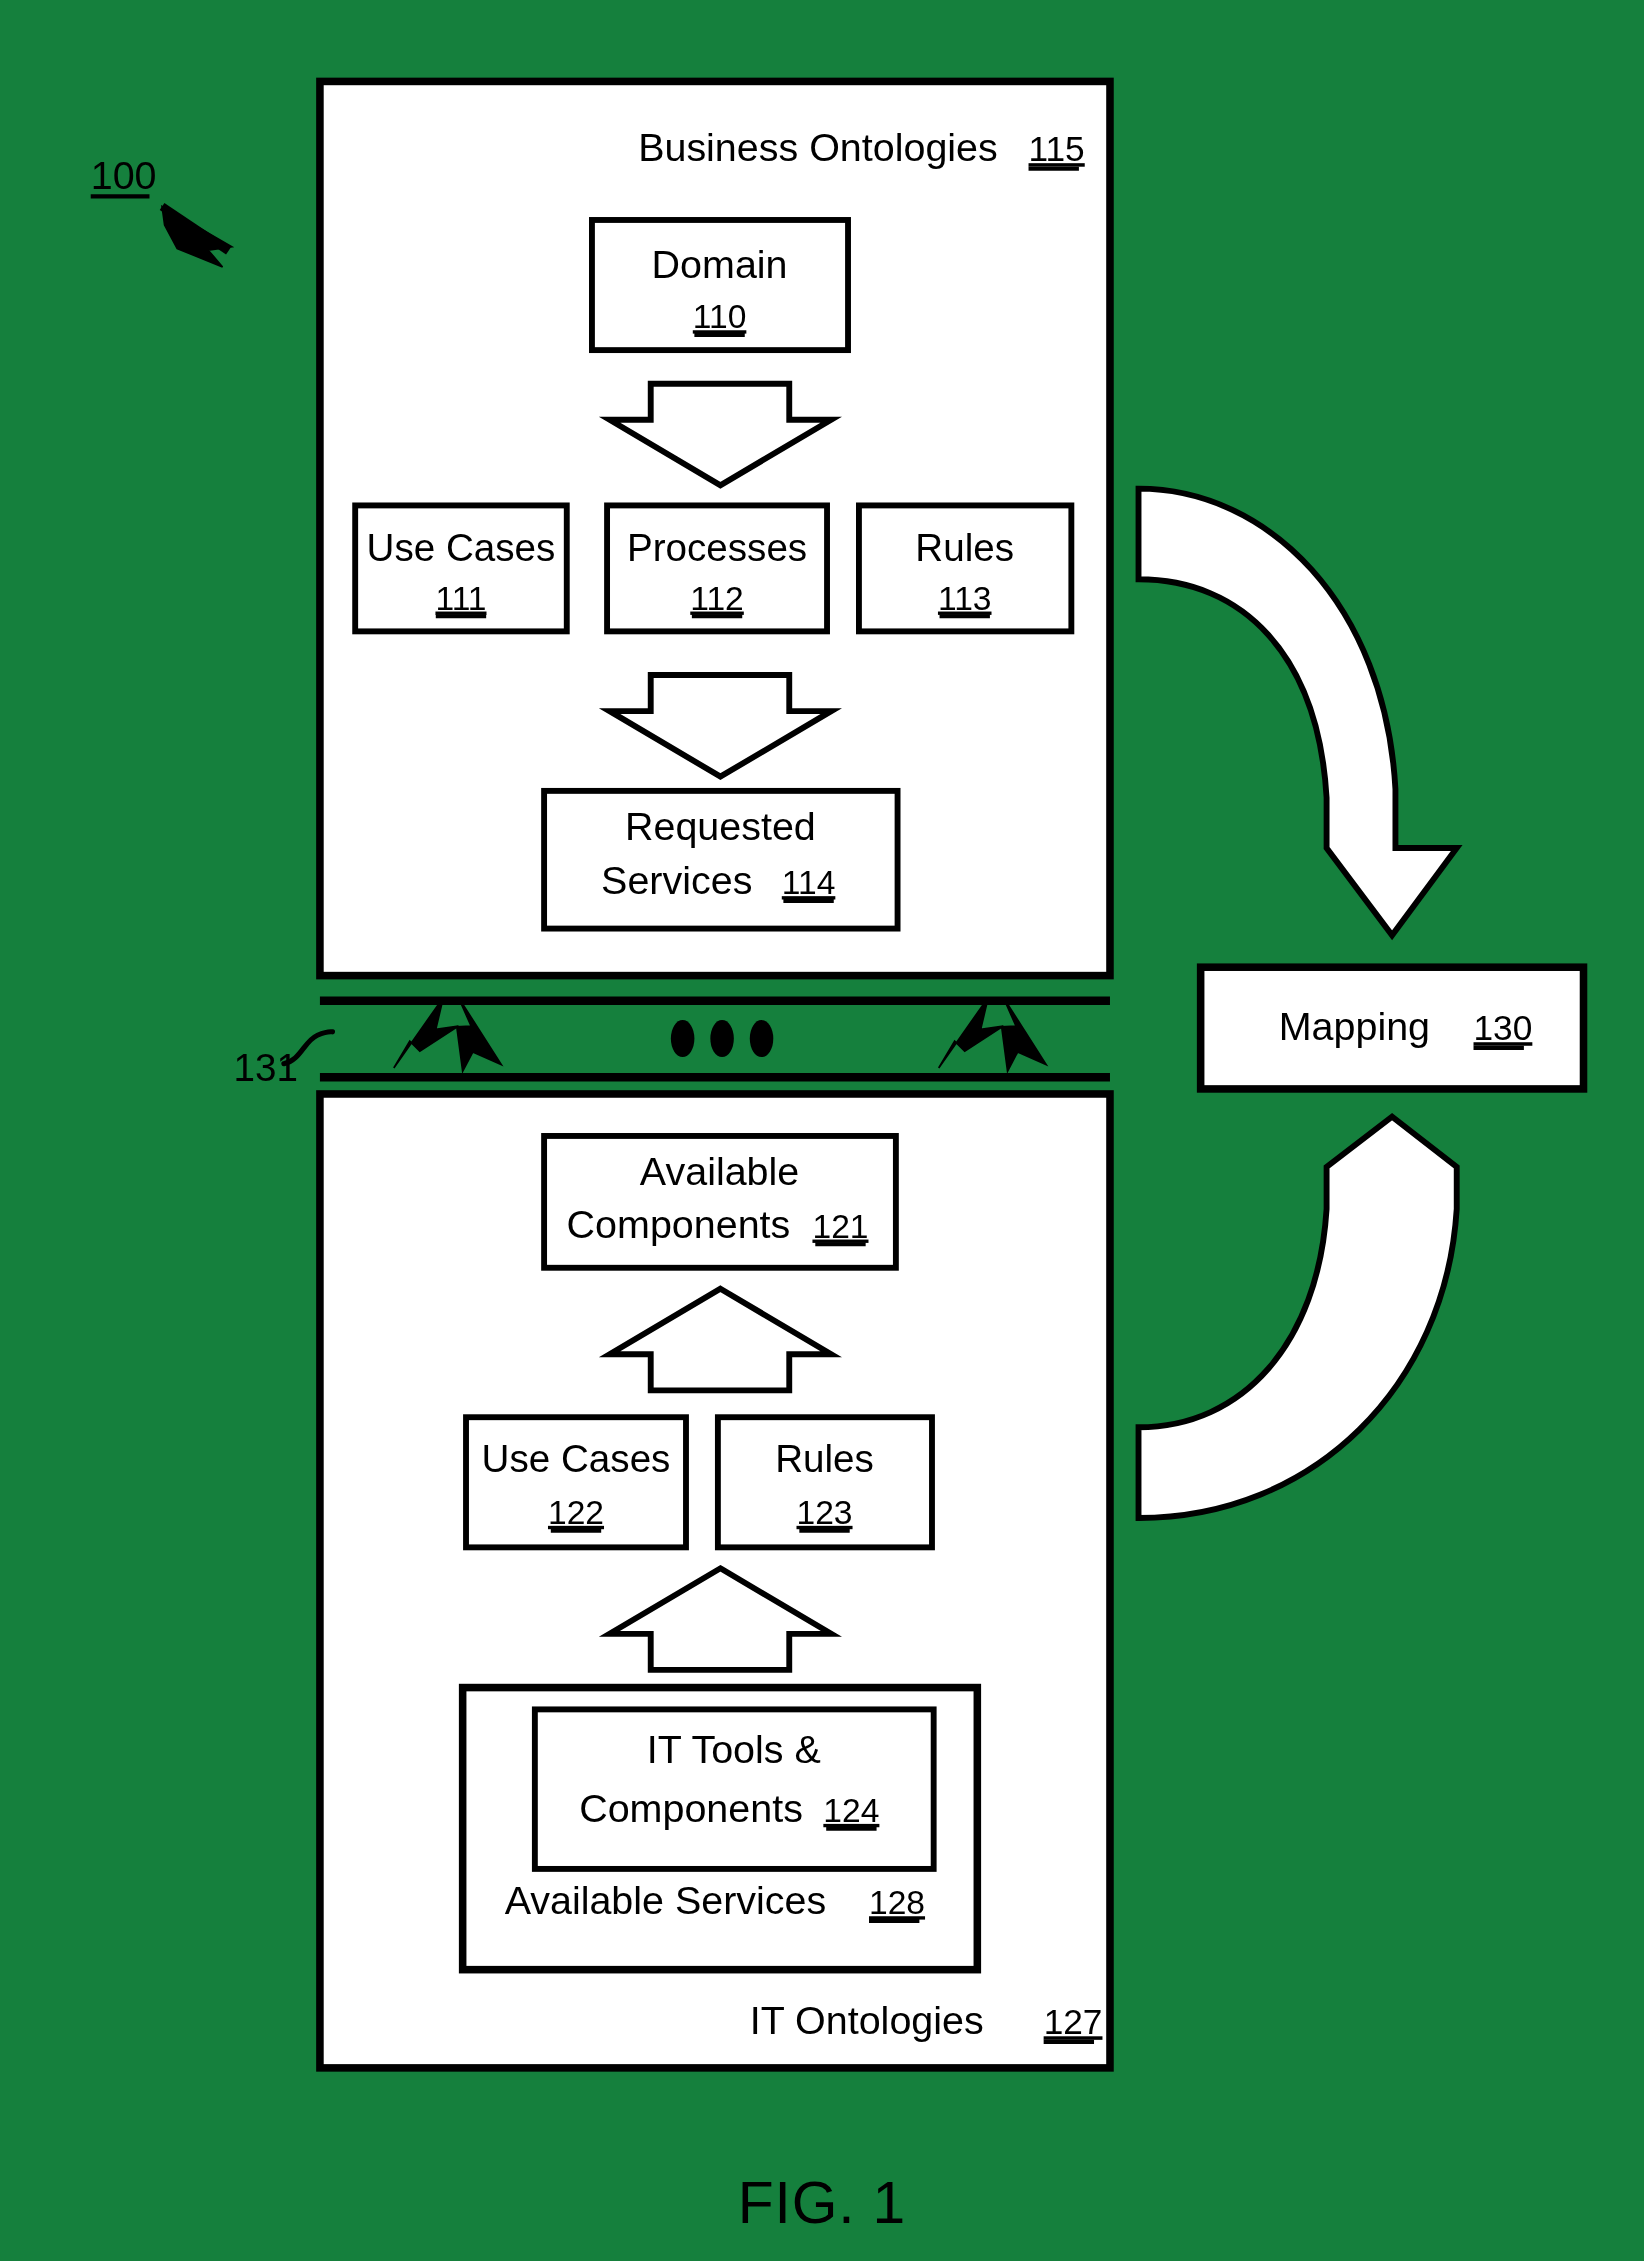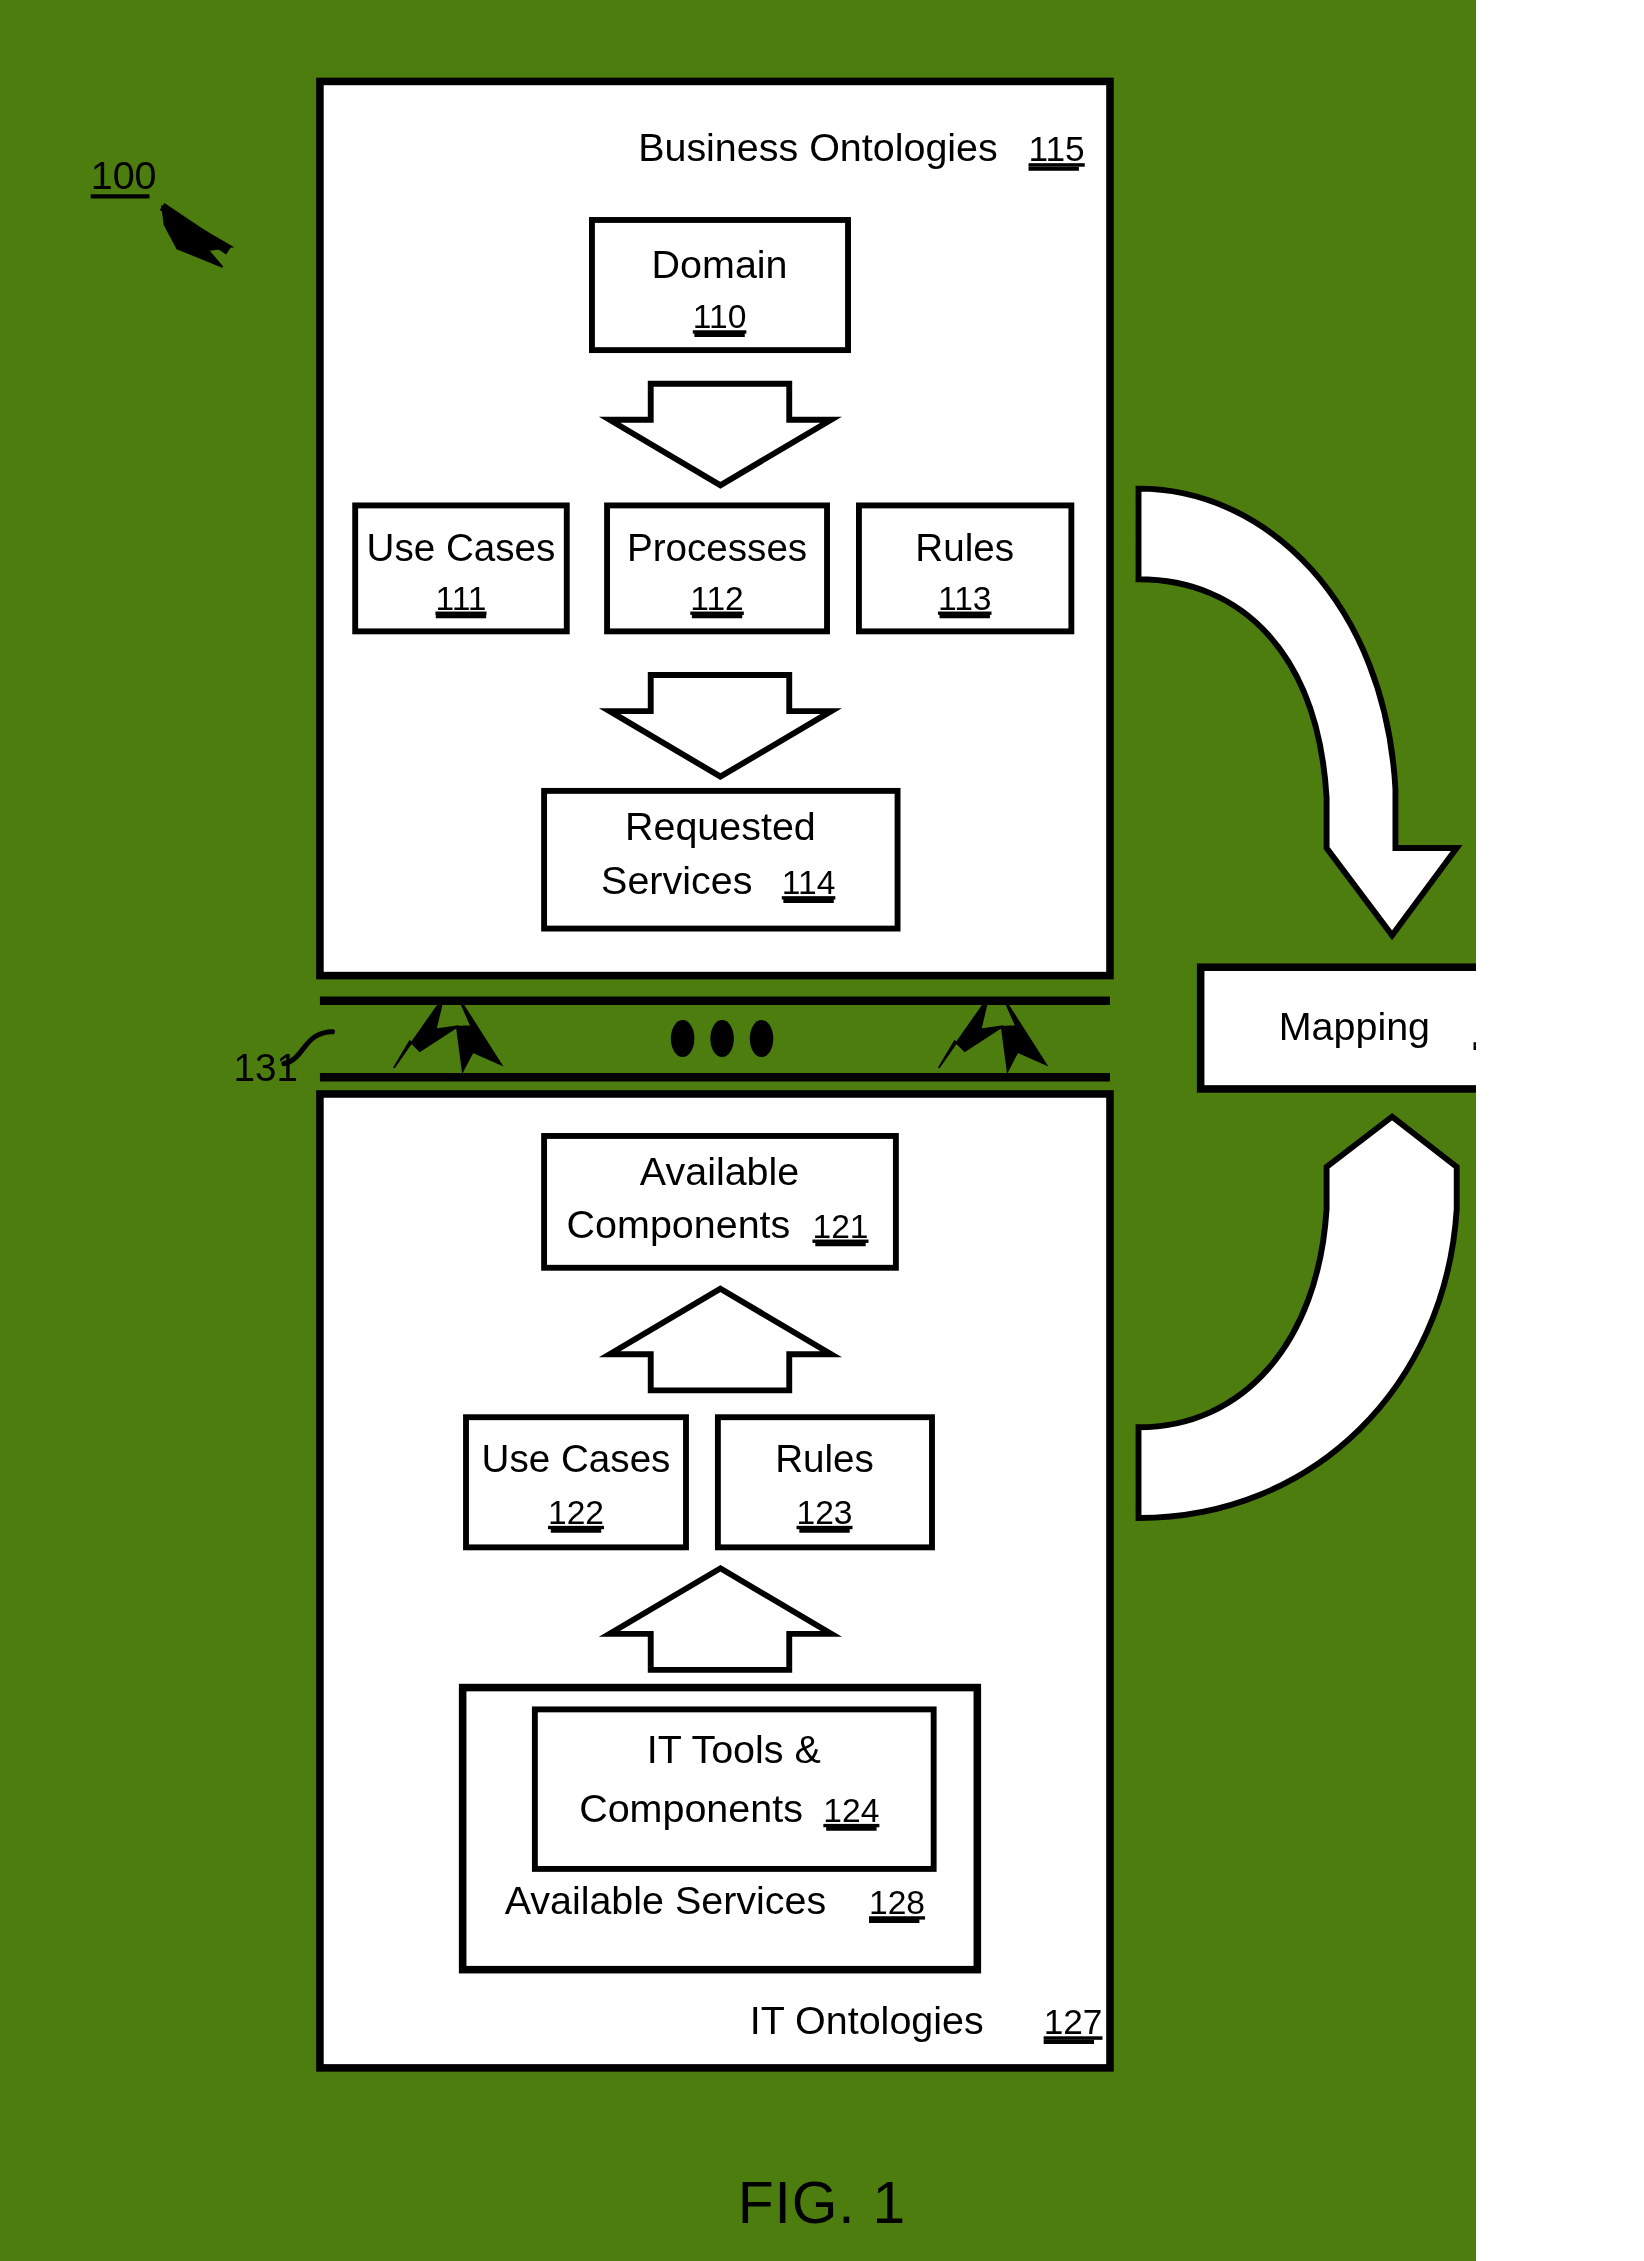--- a/index.html
+++ b/index.html
@@ -5,23 +5,23 @@
   html, body {
     margin: 0;
     padding: 0;
     background: #ffffff;
   }
   body {
     font-family: "Liberation Sans", sans-serif;
   }
   #figure-root {
     position: relative;
-    width: 1476px;
+    width: 1644px;
     height: 2261px;
-    background: #4d7c0f;
+    background: #15803d;
     overflow: hidden;
   }
   svg#fig-svg {
     position: absolute;
     left: 0;
     top: 0;
     width: 1644px;
     height: 2261px;
   }
   .stroke-box {

